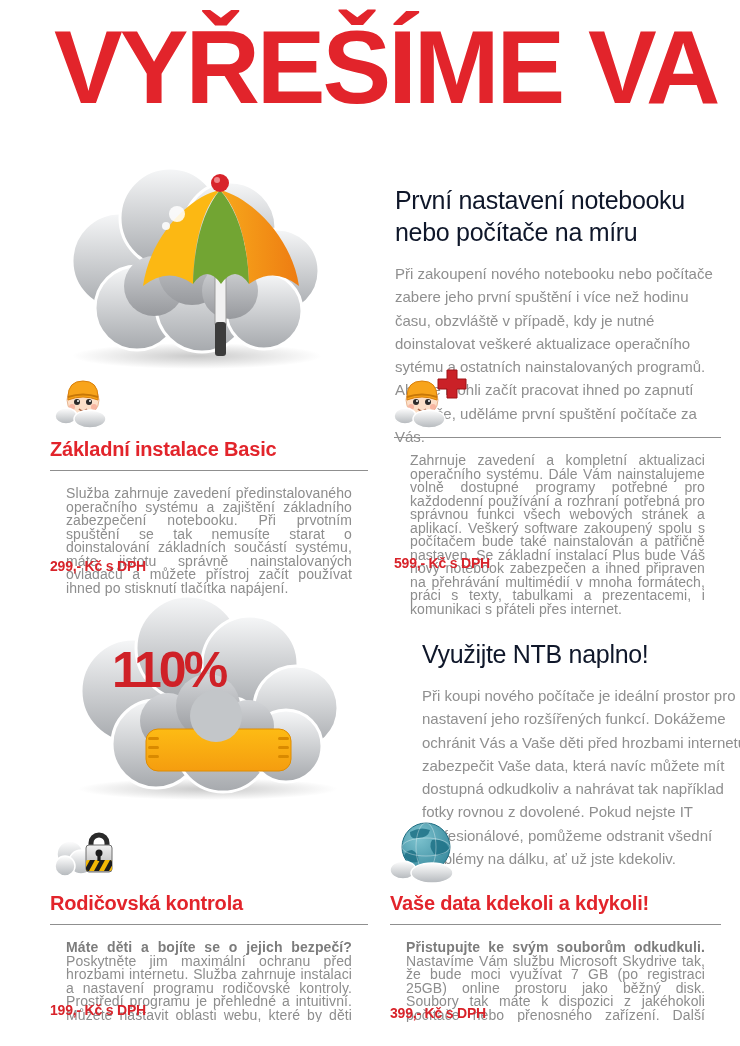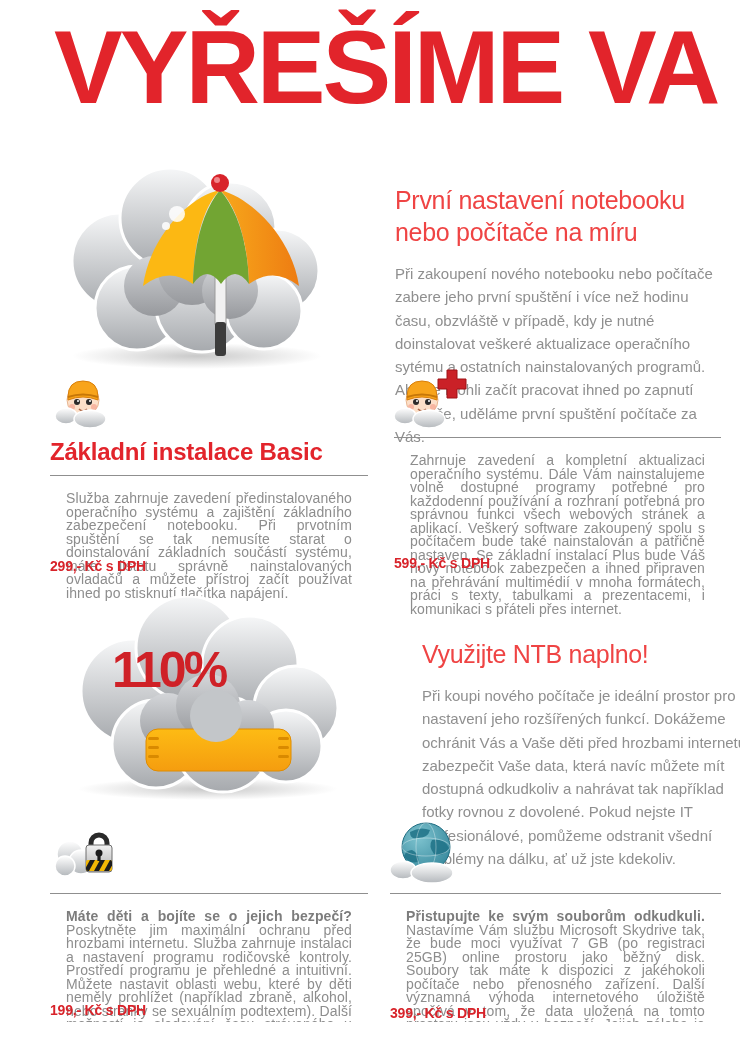--- a/index.html
+++ b/index.html
@@ -17,35 +17,35 @@
   .hero-illu{position:absolute;left:42px;top:156px;width:330px;height:215px;}
   .mid-illu{position:absolute;left:58px;top:596px;width:320px;height:205px;}
   .badge{
     position:absolute;left:112px;top:645px;margin:0;
     font-size:50px;font-weight:700;color:#cf2127;letter-spacing:-3px;line-height:1;
   }
 
   
   .hero-text{position:absolute;left:395px;top:184px;width:332px;}
   .ntb-text{position:absolute;left:395px;top:638px;width:335px;margin-left:27px;}
-  h2.sec{margin:0;font-size:25px;font-weight:400;color:#ef4444;line-height:1.28;letter-spacing:-0.3px;}
+  h2.sec{margin:0;font-size:25px;font-weight:400;color:#0f172a;line-height:1.28;letter-spacing:-0.3px;}
   .hero-text p,.ntb-text p{margin:14px 0 0;font-size:15px;line-height:1.55;color:#8f8f8f;}
 
   
   .svc{position:absolute;}
   .svc-basic{left:50px;top:372px;width:318px;height:235px;}
   .svc-plus{left:394px;top:368px;width:327px;height:240px;}
   .svc-parental{left:50px;top:826px;width:318px;height:210px;}
   .svc-clouddata{left:390px;top:820px;width:331px;height:216px;}
 
   .svc-icon{height:58px;margin:0 0 8px 4px;}
   .svc-plus .svc-icon{height:60px;margin-left:0;}
   .svc-clouddata .svc-icon{height:64px;margin-left:0;}
 
-  .svc h3{margin:0;font-size:24px;font-weight:700;color:#e2242b;letter-spacing:-0.2px;}
+  .svc h3{margin:0;font-size:20px;font-weight:700;color:#e2242b;letter-spacing:-0.2px;}
   .svc hr{border:none;border-top:1px solid #8f8f8f;margin:9px 0;}
   .svc p{margin:16px;font-size:14px;line-height:13.5px;color:#8d8d8d;text-align:justify;letter-spacing:0.1px;}
   .svc p strong{color:#7c7c7c;}
 
   .price{position:absolute;left:0;margin:0;font-size:14px;font-weight:700;color:#d8232a;letter-spacing:-0.2px;}
   .svc-basic .price{top:186px;}
   .svc-plus .price{top:187px;}
   .svc-parental .price{top:176px;}
   .svc-clouddata .price{top:185px;}
 </style>
@@ -244,20 +244,21 @@
         <g clip-path="url(#hzc)">
           <rect x="32" y="34" width="26" height="11" fill="#f2b705"></rect>
           <path d="M30,45 l6,-11 h5 l-6,11 z" fill="#1c1c1c"></path>
           <path d="M40,45 l6,-11 h5 l-6,11 z" fill="#1c1c1c"></path>
           <path d="M50,45 l6,-11 h5 l-6,11 z" fill="#1c1c1c"></path>
         </g>
         <circle cx="45" cy="27" r="3.5" fill="#1c1c1c"></circle>
         <rect x="43.4" y="29" width="3.2" height="6" fill="#1c1c1c"></rect>
       </svg>
     </div>
+    <h3>Rodičovská kontrola</h3>
     <hr>
     <p><strong>Máte děti a bojíte se o jejich bezpečí?</strong> <span>Poskytněte jim maximální ochranu před hrozbami internetu. Služba zahrnuje instalaci a nastavení programu rodičovské kontroly. Prostředí programu je přehledné a intuitivní. Můžete nastavit oblasti webu, které by děti neměly prohlížet (například zbraně, alkohol, nebo stránky se sexuálním podtextem). Další možností je sledování času stráveného u počítače, nastavení denního maxima, či zakázání konkrétních hodin v rámci dne. Tento užitečný software Vám dodá jistotu, že děti dělají na počítači opravdu to, s čím souhlasíte.</span></p>
     <div class="price">199,- Kč s DPH</div>
   </section>
 
   <section class="svc svc-clouddata">
     <div class="svc-icon">
       <svg viewBox="0 0 70 64" width="70" height="64">
         <defs>
           <radialGradient id="gg1" cx="0.35" cy="0.3" r="0.9">
@@ -274,18 +275,19 @@
           <path d="M20,12 q10,-6 20,-2 q-2,8 -12,8 q-8,2 -8,-6 z"></path>
           <path d="M42,20 q13,-2 17,8 q-6,10 -15,6 q-6,-8 -2,-14 z"></path>
           <path d="M22,30 q8,4 6,12 q-10,2 -14,-6 q2,-6 8,-6 z"></path>
         </g>
         <ellipse cx="36" cy="27" rx="10" ry="24" fill="none" stroke="#ffffff" stroke-width="1" opacity=".35"></ellipse>
         <ellipse cx="36" cy="27" rx="24" ry="9" fill="none" stroke="#ffffff" stroke-width="1" opacity=".35"></ellipse>
         <ellipse cx="13" cy="50" rx="13" ry="9" fill="url(#gc1)" stroke="#ffffff" stroke-width="1.5"></ellipse>
         <ellipse cx="42" cy="53" rx="21" ry="10" fill="url(#gc1)" stroke="#ffffff" stroke-width="1.5"></ellipse>
       </svg>
     </div>
+    <h3>Vaše data kdekoli a kdykoli!</h3>
     <hr>
     <p><strong>Přistupujte ke svým souborům odkudkuli.</strong> <span>Nastavíme Vám službu Microsoft Skydrive tak, že bude moci využívat 7 GB (po registraci 25GB) online prostoru jako běžný disk. Soubory tak máte k dispozici z jakéhokoli počítače nebo přenosného zařízení. Další významná výhoda internetového úložiště spočívá v tom, že data uložená na tomto prostoru jsou vždy v bezpečí. Jejich záloha je na několika místech a nezáleží na stavu pevného disku počítače, na kterém jste je ukládali.</span></p>
     <div class="price">399,- Kč s DPH</div>
   </section>
 
 </div>
 
 </body></html>

